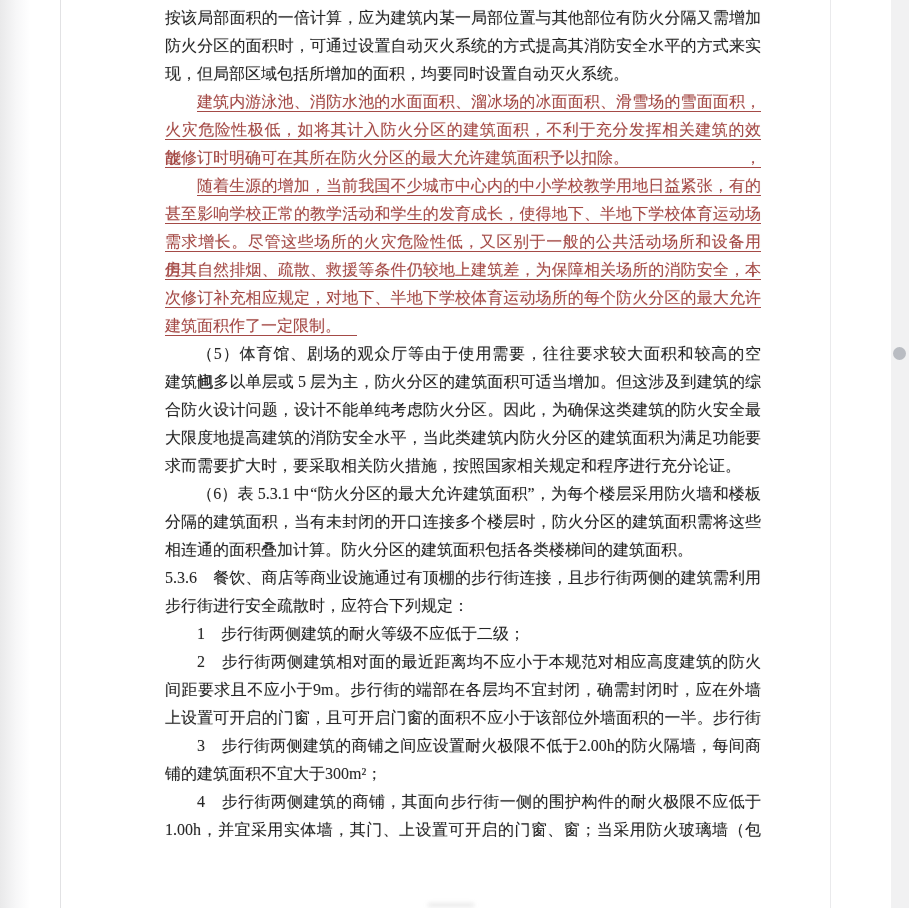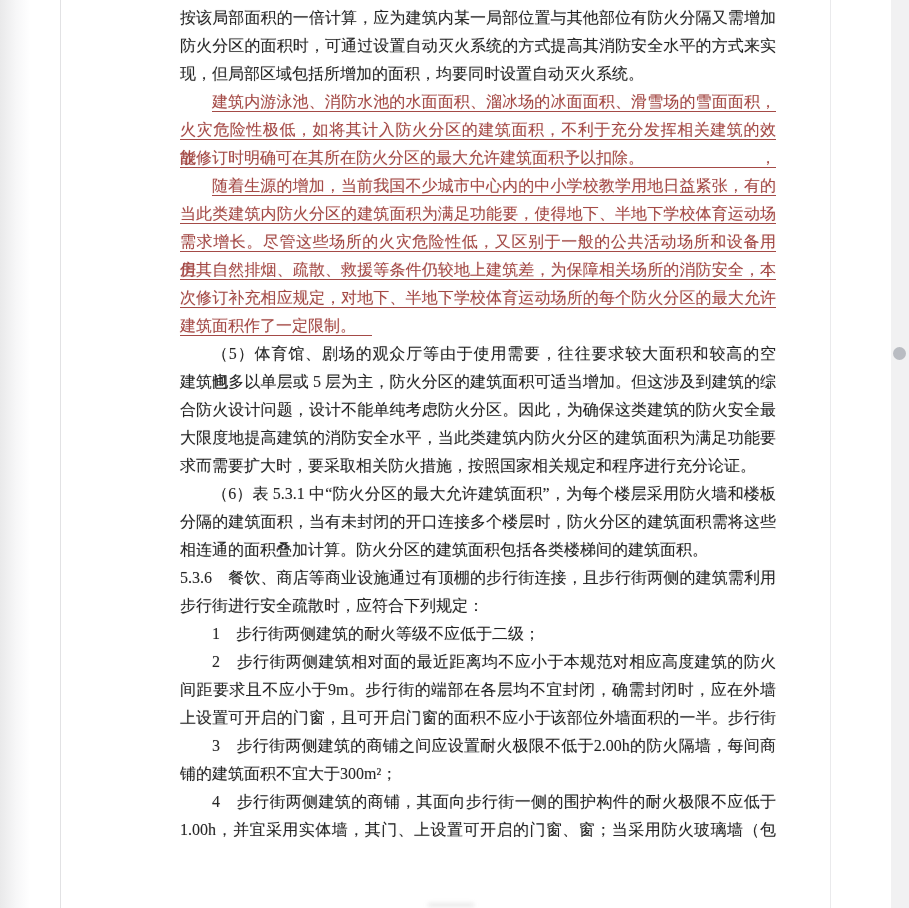--- a/index.html
+++ b/index.html
@@ -21,21 +21,21 @@
   .gutter{
     position:absolute;left:891px;top:0;width:18px;height:908px;
     background:#f1f1f2;
   }
   .scroll-dot{
     position:absolute;left:893px;top:347px;width:13px;height:13px;
     border-radius:50%;background:#b9bcc2;cursor:pointer;
   }
   
   .text-flow{
-    position:absolute;left:180px;top:4px;width:596px;
+    position:absolute;left:165px;top:4px;width:596px;
   }
   .line{
     height:28px;line-height:28px;font-size:16px;color:#262626;
     text-align:justify;text-align-last:justify;
     white-space:pre-wrap;
     text-shadow:0 0 1px rgba(60,60,60,.30);
   }
   .line.end{text-align-last:left;}
   .line.indent{padding-left:32px;}
   .line.red{
@@ -59,21 +59,21 @@
 <div class="fold-line right"></div>
 
 <div class="text-flow" id="text-flow">
     <div class="line">按该局部面积的一倍计算，应为建筑内某一局部位置与其他部位有防火分隔又需增加</div>
     <div class="line">防火分区的面积时，可通过设置自动灭火系统的方式提高其消防安全水平的方式来实</div>
     <div class="line end">现，但局部区域包括所增加的面积，均要同时设置自动灭火系统。</div>
     <div class="line red indent">建筑内游泳池、消防水池的水面面积、溜冰场的冰面面积、滑雪场的雪面面积，</div>
     <div class="line red">火灾危险性极低，如将其计入防火分区的建筑面积，不利于充分发挥相关建筑的效能，</div>
     <div class="line red end">故修订时明确可在其所在防火分区的最大允许建筑面积予以扣除。　</div>
     <div class="line red indent">随着生源的增加，当前我国不少城市中心内的中小学校教学用地日益紧张，有的</div>
-    <div class="line red">当此类建筑内防火分区的建筑面积为满足功能要，使得地下、半地下学校体育运动场</div>
+    <div class="line red">甚至影响学校正常的教学活动和学生的发育成长，使得地下、半地下学校体育运动场</div>
     <div class="line red">需求增长。尽管这些场所的火灾危险性低，又区别于一般的公共活动场所和设备用房，</div>
     <div class="line red">但其自然排烟、疏散、救援等条件仍较地上建筑差，为保障相关场所的消防安全，本</div>
     <div class="line red">次修订补充相应规定，对地下、半地下学校体育运动场所的每个防火分区的最大允许</div>
     <div class="line red end">建筑面积作了一定限制。　</div>
     <div class="line indent">（5）体育馆、剧场的观众厅等由于使用需要，往往要求较大面积和较高的空间，</div>
     <div class="line">建筑也多以单层或 5 层为主，防火分区的建筑面积可适当增加。但这涉及到建筑的综</div>
     <div class="line">合防火设计问题，设计不能单纯考虑防火分区。因此，为确保这类建筑的防火安全最</div>
     <div class="line">大限度地提高建筑的消防安全水平，当此类建筑内防火分区的建筑面积为满足功能要</div>
     <div class="line end">求而需要扩大时，要采取相关防火措施，按照国家相关规定和程序进行充分论证。</div>
     <div class="line indent">（6）表 5.3.1 中“防火分区的最大允许建筑面积”，为每个楼层采用防火墙和楼板</div>

